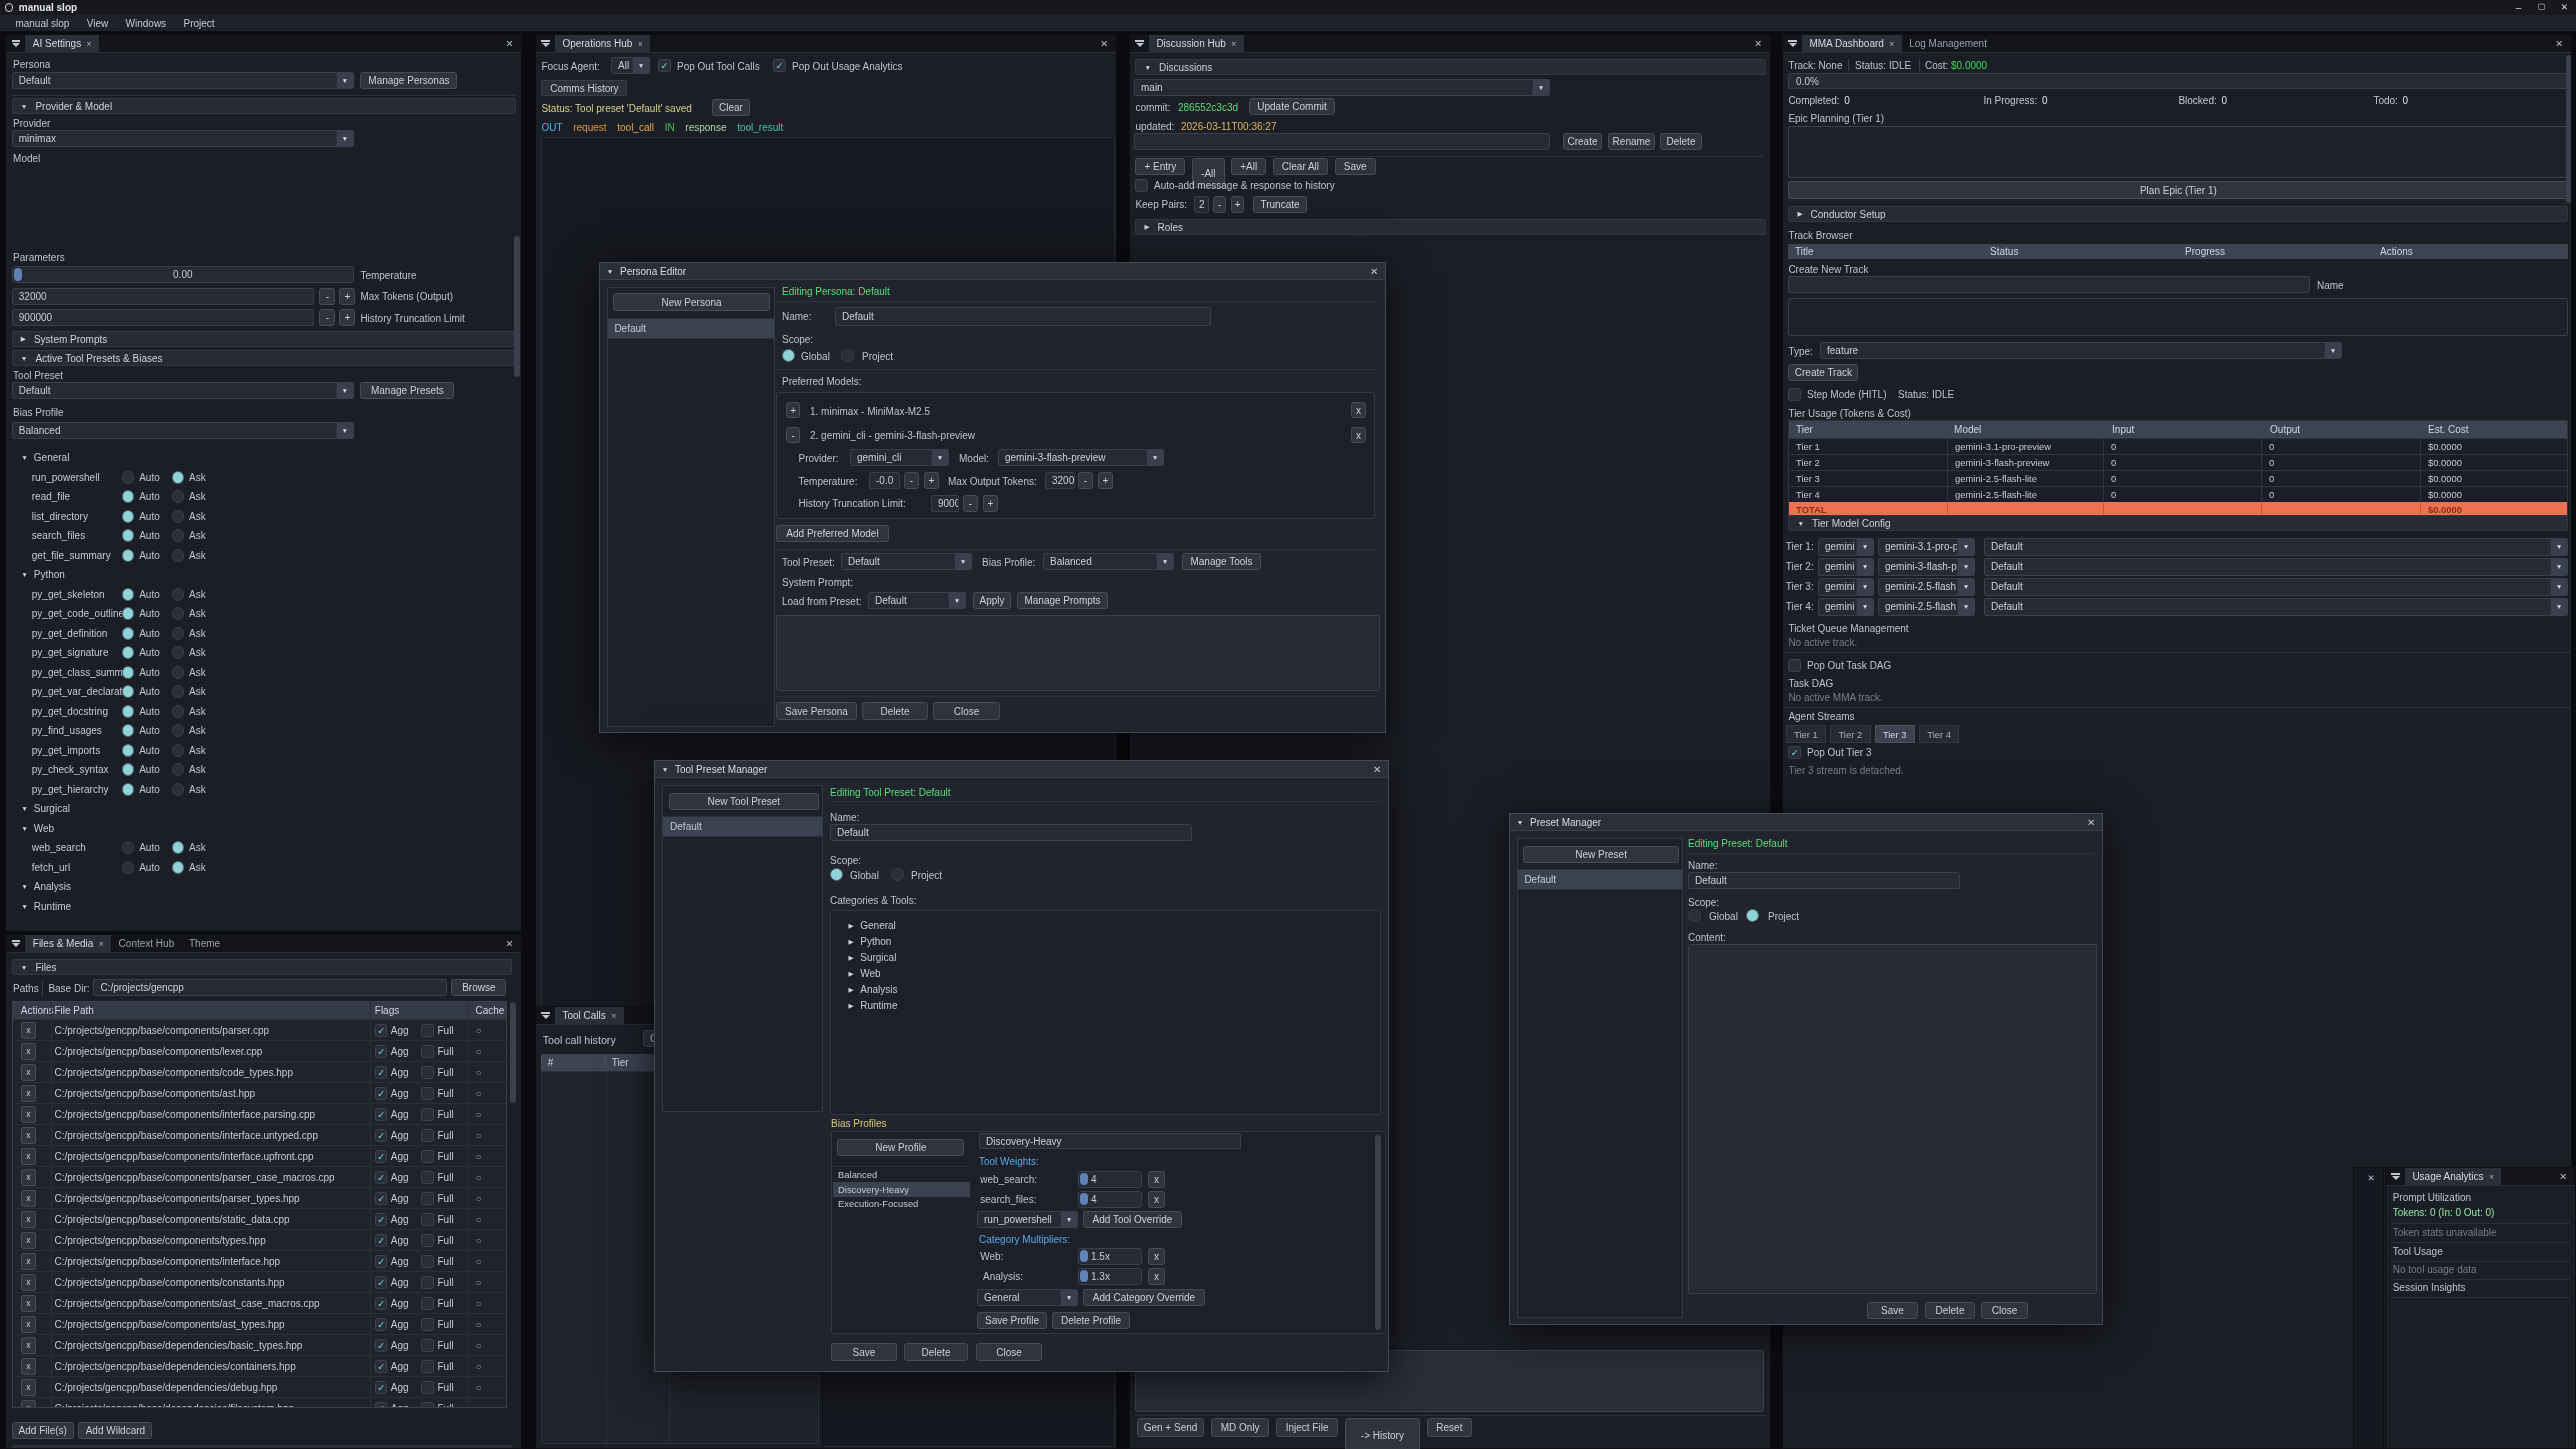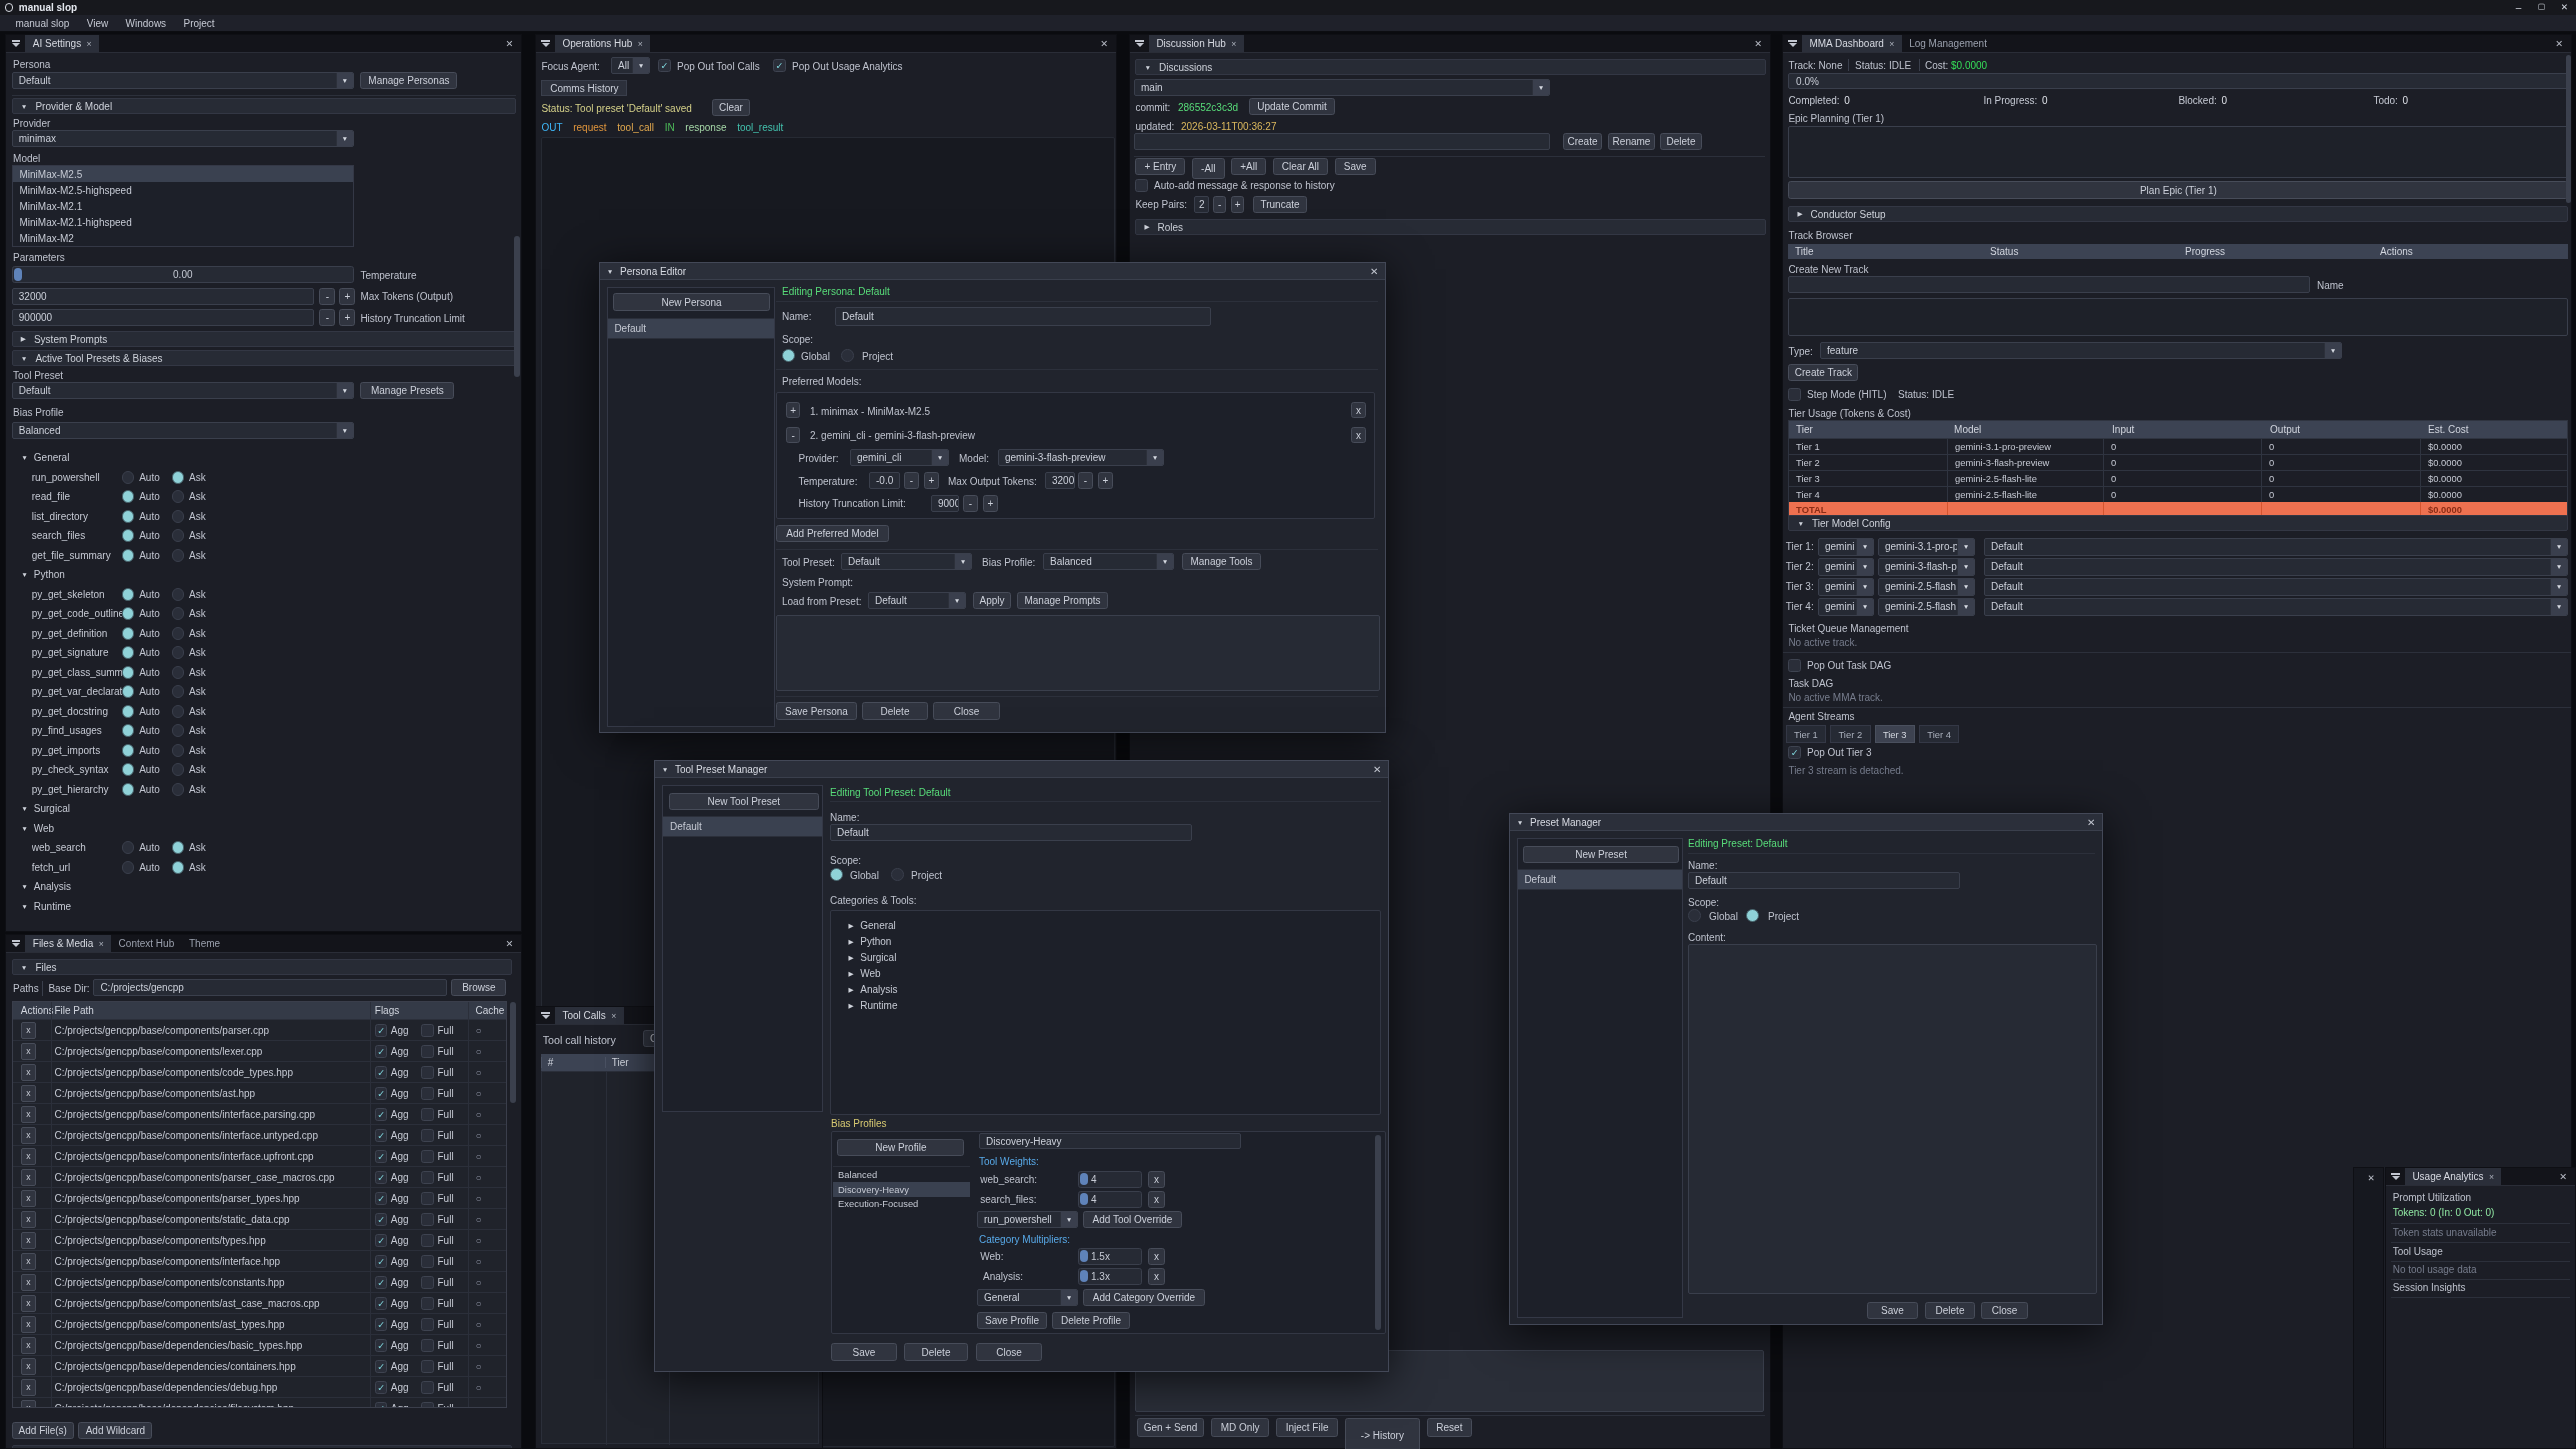--- a/index.html
+++ b/index.html
@@ -131,38 +131,20 @@
     <div class="sect" style="left:5.4px;top:63px;width:504px;height:16px">
         <span class="tri">▼</span>
         <span>Provider &amp; Model</span>
       </div>
     <span class="lbl" style="left:6.7px;top:83px">Provider</span>
     <div class="sel" style="left:5.4px;top:95px;width:342px;height:17.4px">
         <span>minimax</span>
         <span class="arr">▼</span>
       </div>
     <span class="lbl" style="left:6.7px;top:118px">Model</span>
-    <div class="listbox" style="left:5.4px;top:130px;width:342px;height:82px">
-
-    <div class="item on">
-          <span>MiniMax-M2.5</span>
-        </div>
-        <div class="item">
-          <span>MiniMax-M2.5-highspeed</span>
-        </div>
-        <div class="item">
-          <span>MiniMax-M2.1</span>
-        </div>
-        <div class="item">
-          <span>MiniMax-M2.1-highspeed</span>
-        </div>
-        <div class="item">
-          <span>MiniMax-M2</span>
-        </div>
-      </div>
 
     <span class="lbl" style="left:6.7px;top:217px">Parameters</span>
     <div class="slider" style="left:5.4px;top:231px;width:342px;height:17.4px">
         <span class="th"></span>
         <span class="v">0.00</span>
       </div>
     <span class="lbl" style="left:354px;top:235px">Temperature</span>
     <div class="input" style="left:5.4px;top:253px;width:302px;height:17.4px">32000</div>
     <div class="btn abs" style="left:313px;top:253px;width:16px;height:17.4px">-</div>
     <div class="btn abs" style="left:333px;top:253px;width:16px;height:17.4px">+</div>
@@ -780,21 +762,21 @@
     <span class="lbl" style="left:5.4px;top:86px">updated:</span>
     <span class="lbl" style="left:51px;top:86px;color:#dcb95e">2026-03-11T00:36:27</span>
     <div class="input" style="left:4px;top:98px;width:416px;height:17.4px"></div>
     <div class="btn abs" style="left:433px;top:98px;width:39px;height:17.4px">Create</div>
     <div class="btn abs" style="left:478px;top:98px;width:47px;height:17.4px">Rename</div>
     <div class="btn abs" style="left:530px;top:98px;width:42px;height:17.4px">Delete</div>
     <div class="divider" style="left:4px;right:5.4px;top:121px"></div>
     <div class="abs hrow" style="left:5.4px;top:123px">
 
     <div class="btn" style="height:17.4px;padding:0 8px">+ Entry</div>
-        <div class="btn" style="height:21px;padding:2px 8px">-All</div>
+        <div class="btn" style="height:30px;padding:2px 8px">-All</div>
         <div class="btn" style="height:17.4px;padding:0 8px">+All</div>
         <div class="btn" style="height:17.4px;padding:0 8px">Clear All</div>
         <div class="btn" style="height:17.4px;padding:0 8px">Save</div>
       </div>
     <span class="cb abs" style="left:5.4px;top:144px;position:absolute">✓</span>
     <span class="lbl" style="left:24px;top:145px">Auto-add message &amp; response to history</span>
     <span class="lbl" style="left:5.4px;top:164px">Keep Pairs:</span>
     <div class="input" style="left:64px;top:161px;width:14.8px;height:17.4px;padding:0 4px">2</div>
     <div class="btn abs" style="left:83px;top:161px;width:13.4px;height:17.4px">-</div>
     <div class="btn abs" style="left:101px;top:161px;width:13.4px;height:17.4px">+</div>

